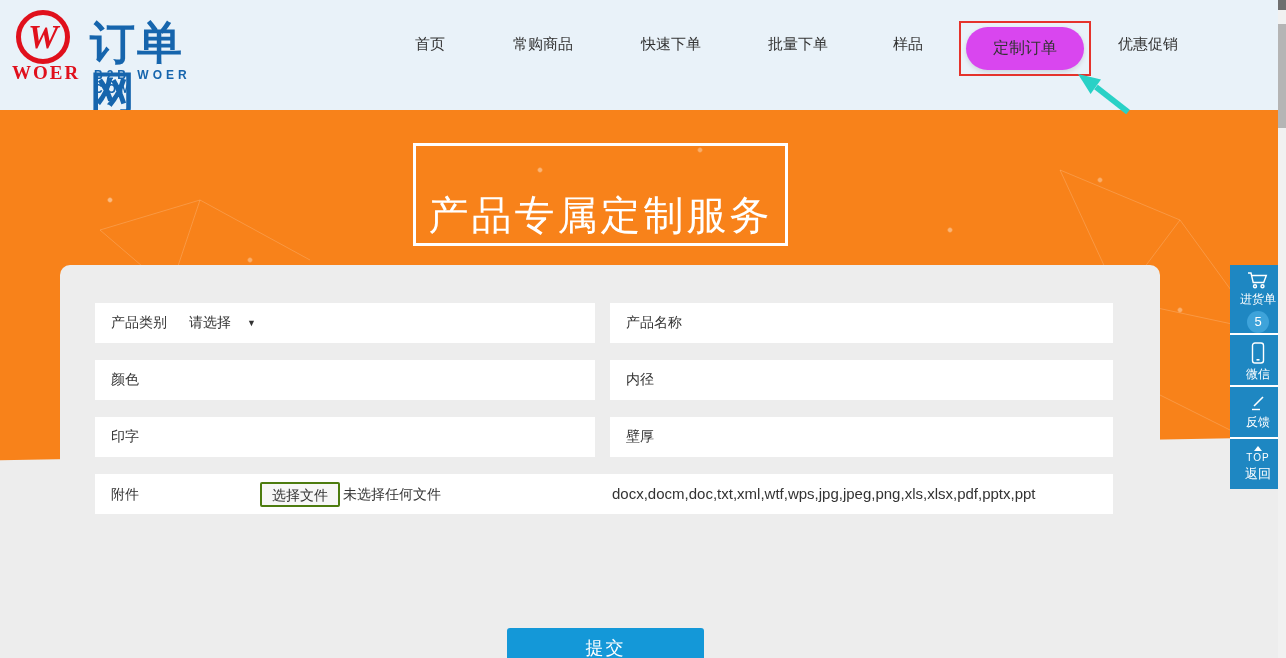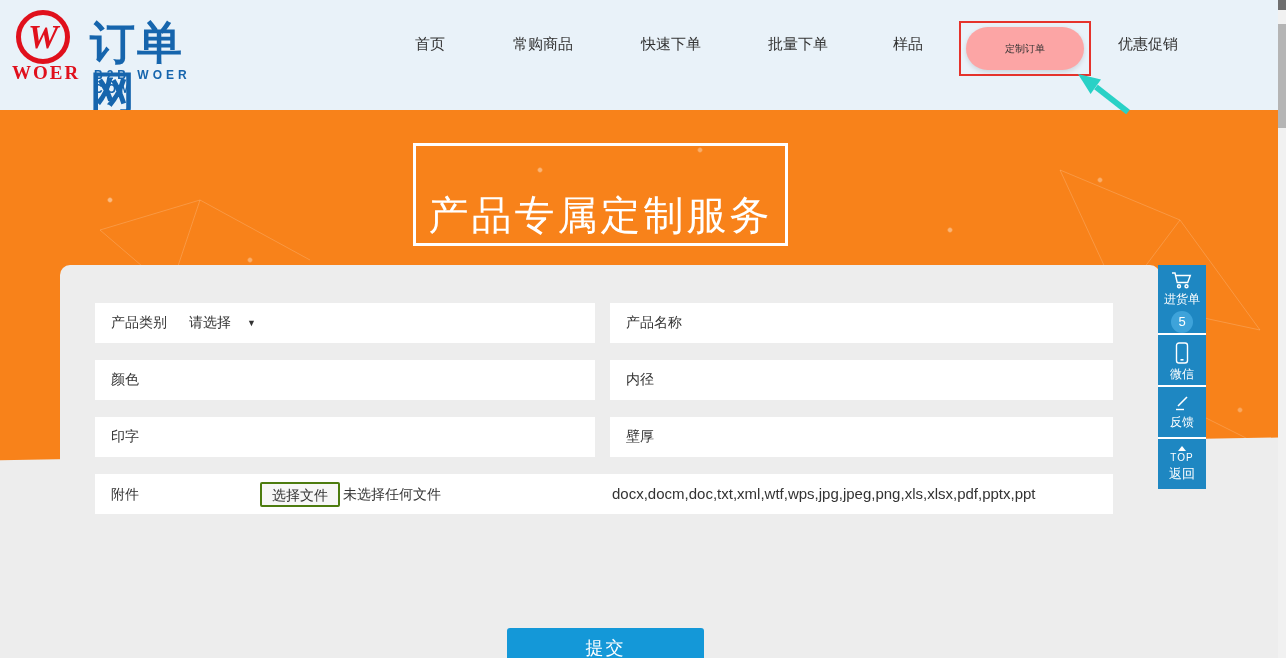--- a/index.html
+++ b/index.html
@@ -39,24 +39,24 @@
     position:absolute; left:82px; top:62px;
     color:#1665ad; font-size:12px; font-weight:bold; letter-spacing:4px;
   }
 
   .nav-item {
     position:absolute; top:33px; font-size:15px; color:#333; cursor:pointer;
     line-height:22px; white-space:nowrap;
   }
   .nav-pill {
     position:absolute; left:966px; top:27px; width:118px; height:43px;
-    background:#fca5a5; border-radius:22px;
+    background:#d946ef; border-radius:22px;
     box-shadow:0 2px 5px rgba(0,0,0,0.12);
     display:flex; align-items:center; justify-content:center;
-    font-size:10px; color:#333; cursor:pointer;
+    font-size:16px; color:#333; cursor:pointer;
   }
   .annotation-box {
     position:absolute; left:959px; top:21px; width:132px; height:55px;
     border:2px solid #e5332c; pointer-events:none;
   }
   .arrow-svg { position:absolute; left:1052px; top:68px; pointer-events:none; }
 
   
   .hero {
     position:absolute; left:0; top:110px; width:1286px; height:352px;
@@ -120,21 +120,21 @@
 
   .submit-btn {
     position:absolute; left:447px; top:363px; width:197px; height:42px;
     background:#1498d8; color:#ffffff; font-size:18px;
     border:none; border-radius:3px;
     display:flex; align-items:flex-start; justify-content:center;
     padding-top:8px; cursor:pointer; letter-spacing:2px;
   }
 
   
-  .side-stack { position:absolute; left:1158px; top:265px; width:48px; }
+  .side-stack { position:absolute; left:1230px; top:265px; width:56px; }
   .side-cell {
     background:#1e87c2; color:#fff; text-align:center; cursor:pointer;
     border-bottom:2px solid #ffffff; padding-top:7px;
   }
   .side-cell:last-child { border-bottom:none; }
   .cell-cart { height:70px; }
   .cell-std  { height:52px; }
   .cell-top  { height:50px; border-bottom:none; }
   .side-label { font-size:12px; display:block; margin-top:2px; }
   .badge {

